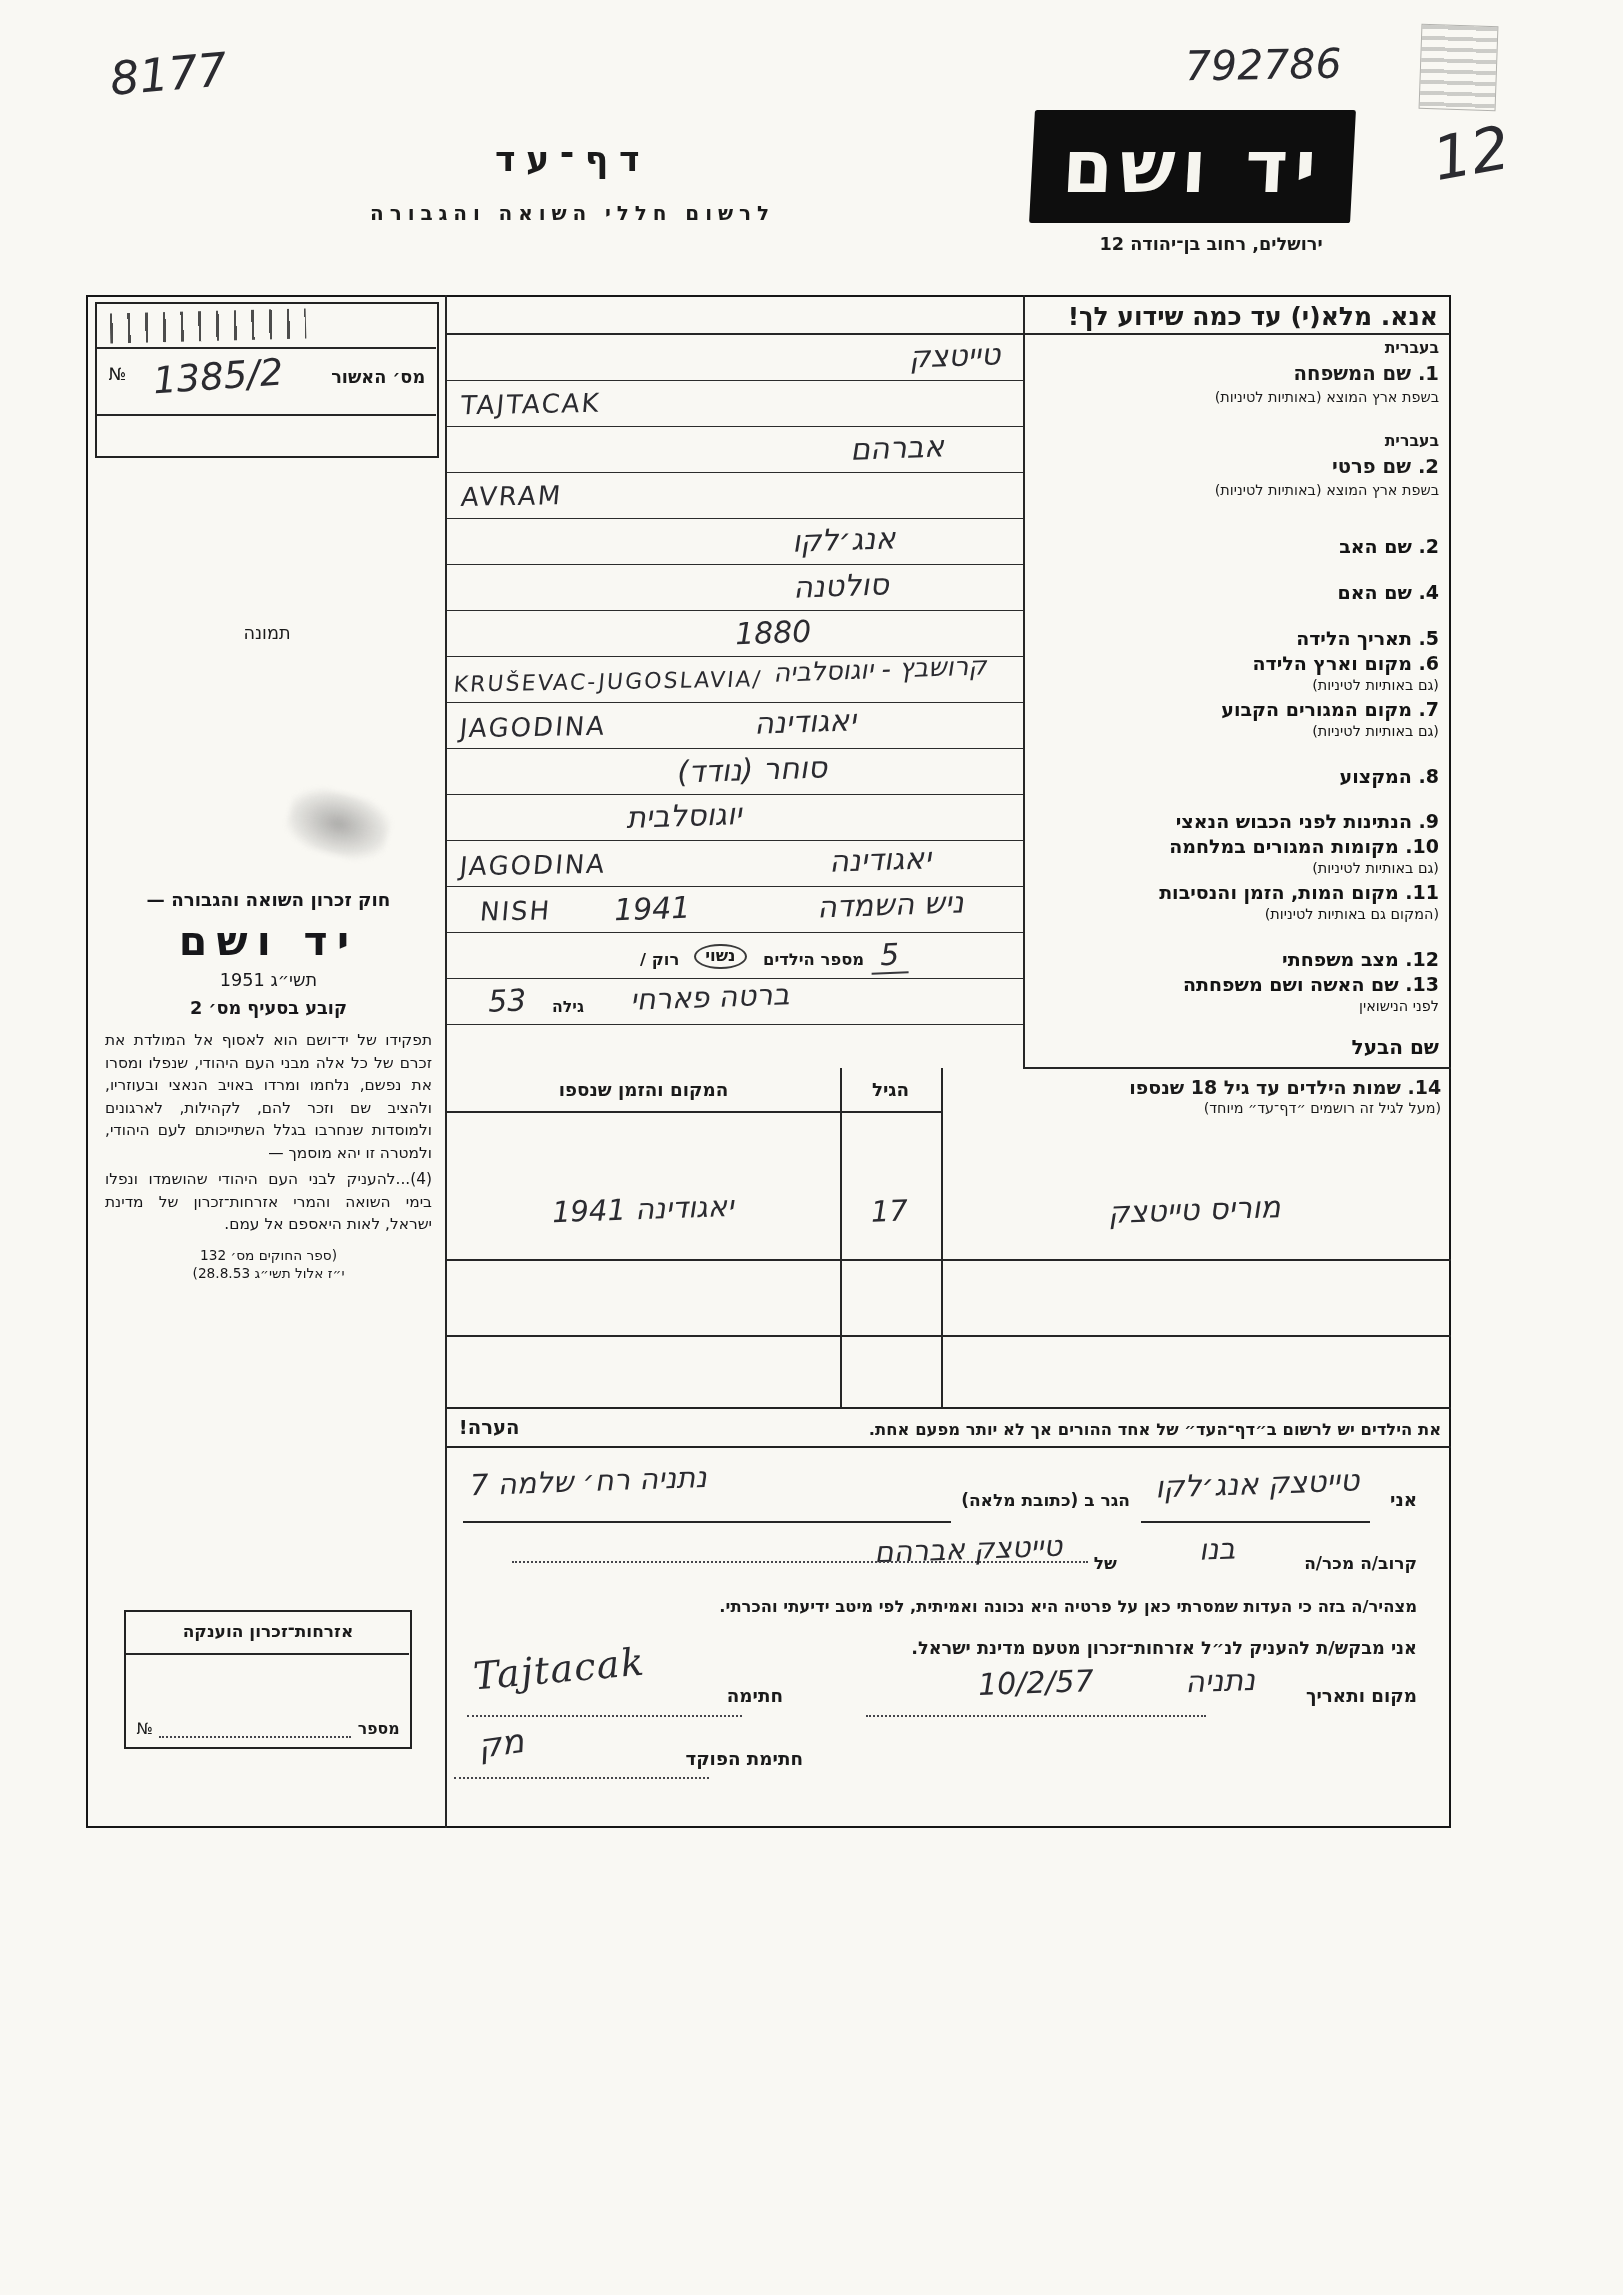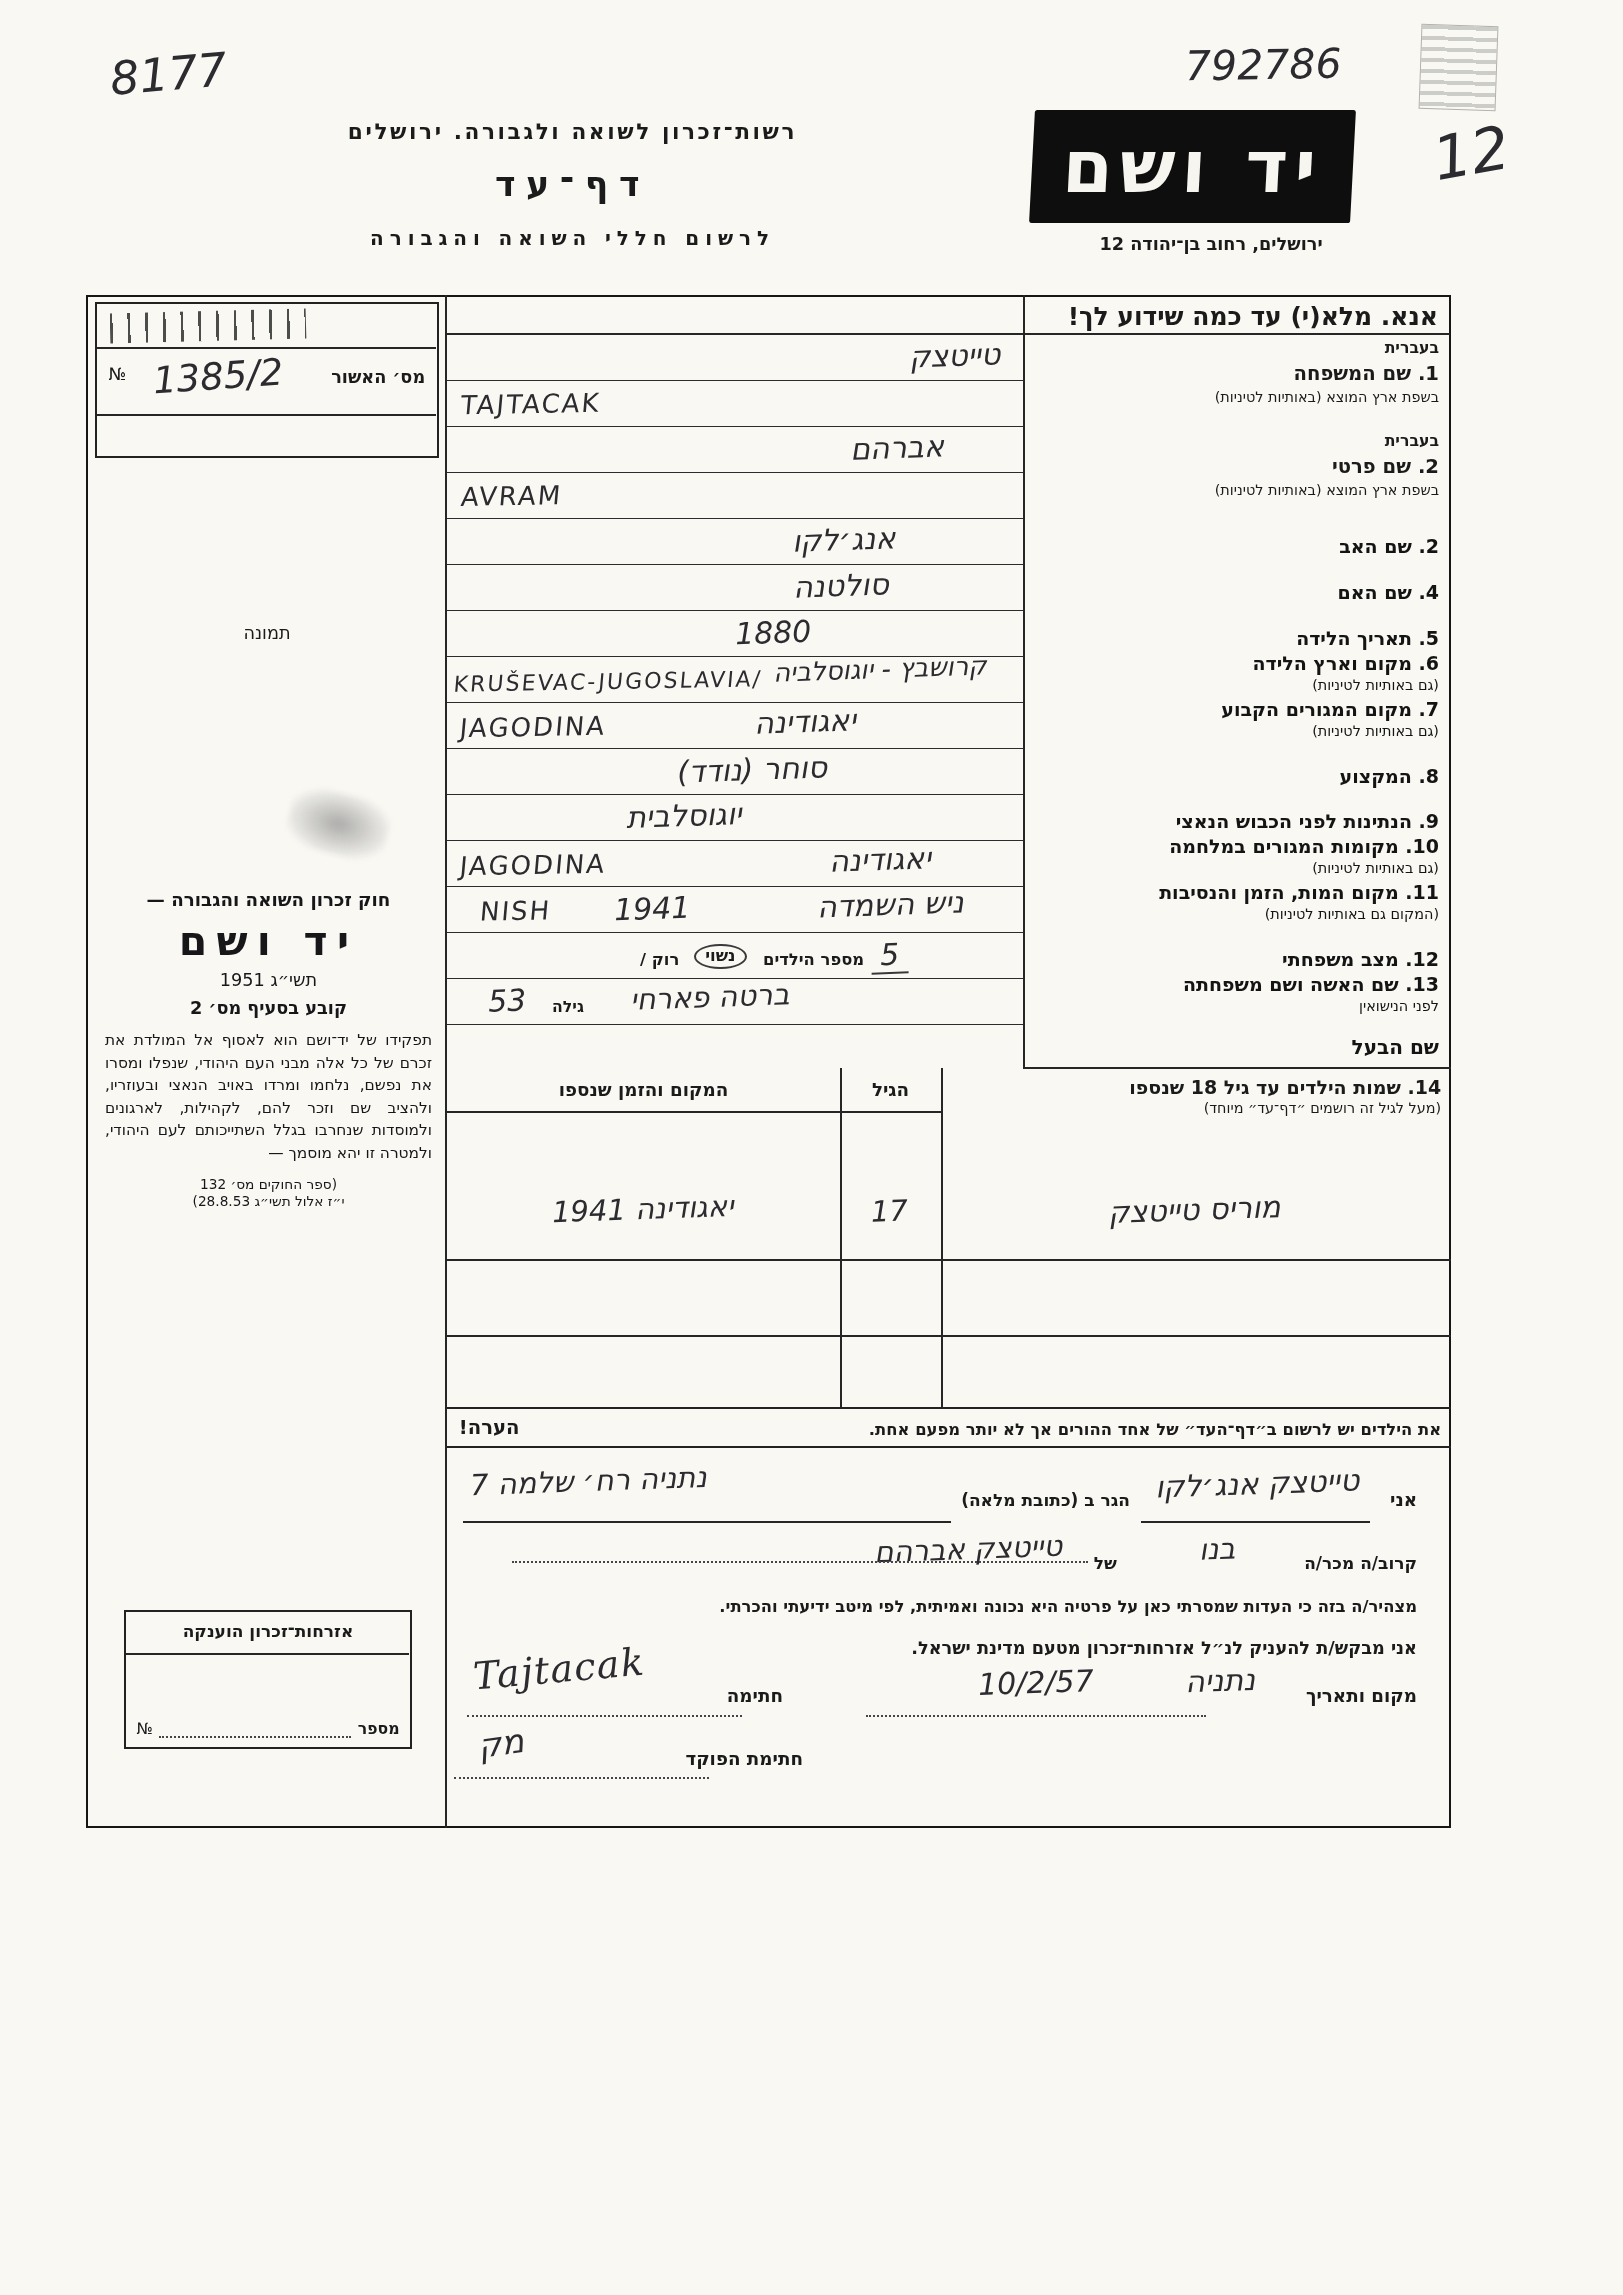--- a/index.html
+++ b/index.html
@@ -52,21 +52,20 @@
 
   <div class="hw" style="left:110px;top:47px;font-size:46px;transform:rotate(-5deg);">8177</div>
 
   <div class="hw" style="left:1185px;top:41px;font-size:41px;transform:rotate(-1deg);">792786</div>
 
   <div class="abs stamp" style="left:1420px;top:25px;width:77px;height:85px;"></div>
 
   <div class="hw" style="left:1433px;top:118px;font-size:60px;transform:rotate(-10deg);">12</div>
 
   <div class="abs rtl" style="left:209px;top:119px;width:727px;text-align:center;">
-    <div class="b" style="font-size:21.6px;letter-spacing:2.6px;">רשות־זכרון לשואה ולגבורה. ירושלים</div>
     <div class="b" style="font-size:35px;letter-spacing:10.5px;margin-top:19.6px;">דף־עד</div>
     <div class="b" style="font-size:20px;letter-spacing:5.9px;margin-top:22px;">לרשום חללי השואה והגבורה</div>
   </div>
 
   <div class="abs logo" style="left:1032px;top:110px;width:321px;height:113px;font-size:73px;">יד ושם</div>
 
   <div class="abs rtl b" style="left:1041px;top:234px;width:340px;text-align:center;font-size:17.7px;">ירושלים, רחוב בן־יהודה 12</div>
 
   <div class="abs" style="left:86px;top:295px;width:1365px;height:1533px;border:2.6px solid #161616;"></div>
   <div class="vline" style="left:445px;top:295px;height:1533px;"></div>
@@ -250,20 +249,21 @@
   <div class="abs rtl" style="left:95px;top:623px;width:344px;text-align:center;font-size:17.7px;">תמונה</div>
 
   <div class="abs smudge" style="left:288px;top:793px;width:101px;height:62px;"></div>
 
   <div class="abs lawblock" style="left:105px;top:889px;width:327px;">
     <div class="b" style="font-size:18.3px;">חוק זכרון השואה והגבורה —</div>
     <div class="b" style="font-size:41px;letter-spacing:9.2px;margin-top:6.5px;">יד ושם</div>
     <div style="font-size:17.7px;margin-top:5.2px;">תשי״ג 1951</div>
     <div class="b" style="font-size:17.7px;margin-top:7.9px;">קובע בסעיף מס׳ 2</div>
     <div class="lawbody">תפקידו של יד־ושם הוא לאסוף אל המולדת את זכרם של כל אלה מבני העם היהודי, שנפלו ומסרו את נפשם, נלחמו ומרדו באויב הנאצי ובעוזריו, ולהציב שם וזכר להם, לקהילות, לארגונים ולמוסדות שנחרבו בגלל השתייכותם לעם היהודי, ולמטרה זו יהא מוסמך —</div>
+    <div class="lawbody" style="margin-top:3.9px;">(4)...להעניק לבני העם היהודי שהושמדו ונפלו בימי השואה והמרי אזרחות־זכרון של מדינת ישראל, לאות היאספם אל עמם.</div>
     <div style="font-size:13.7px;margin-top:11.8px;">(ספר החוקים מס׳ 132</div>
     <div style="font-size:13.7px;margin-top:1.3px;">י״ז אלול תשי״ג 28.8.53)</div>
   </div>
 
   <div class="abs" style="left:124px;top:1610px;width:288px;height:139px;border:2.3px solid #222;">
     <div class="b rtl" style="text-align:center;font-size:17px;margin-top:9.2px;">אזרחות־זכרון הוענקה</div>
     <div class="hline" style="left:0;top:41px;width:283px;height:1.6px;"></div>
     <div class="abs rtl" style="left:10.5px;right:10.5px;bottom:9.2px;display:flex;align-items:flex-end;gap:6.5px;">
       <span class="b" style="font-size:15.7px;">מספר</span>
       <span style="flex:1;border-bottom:2px dotted #44444a;height:19.6px;"></span>

